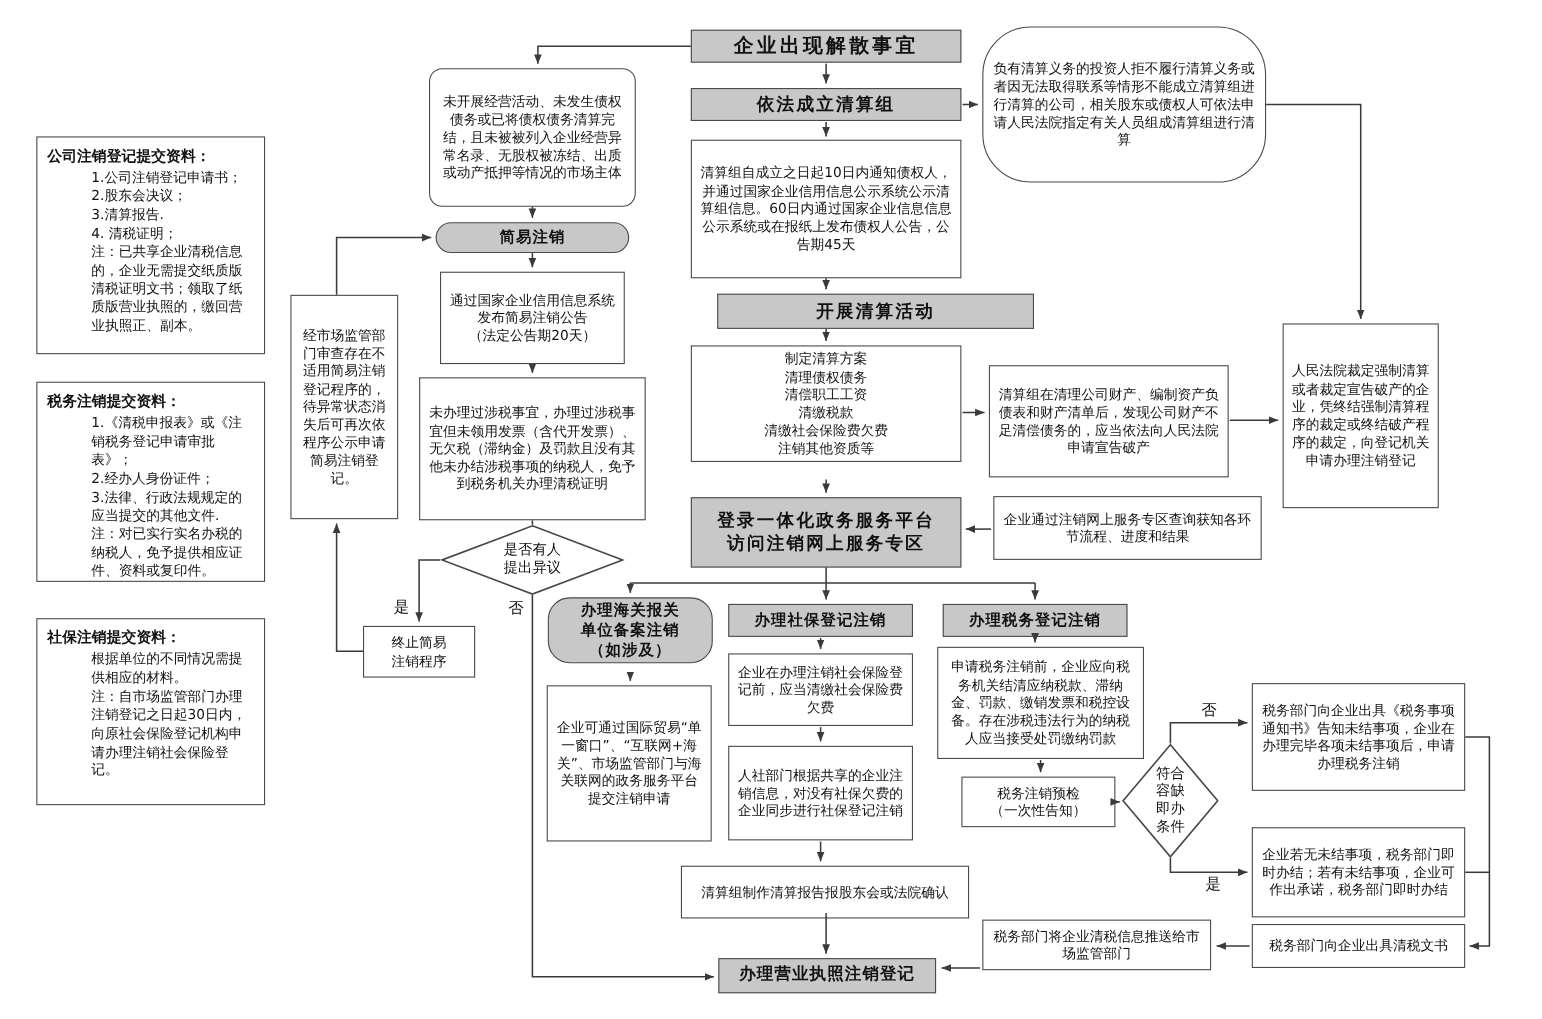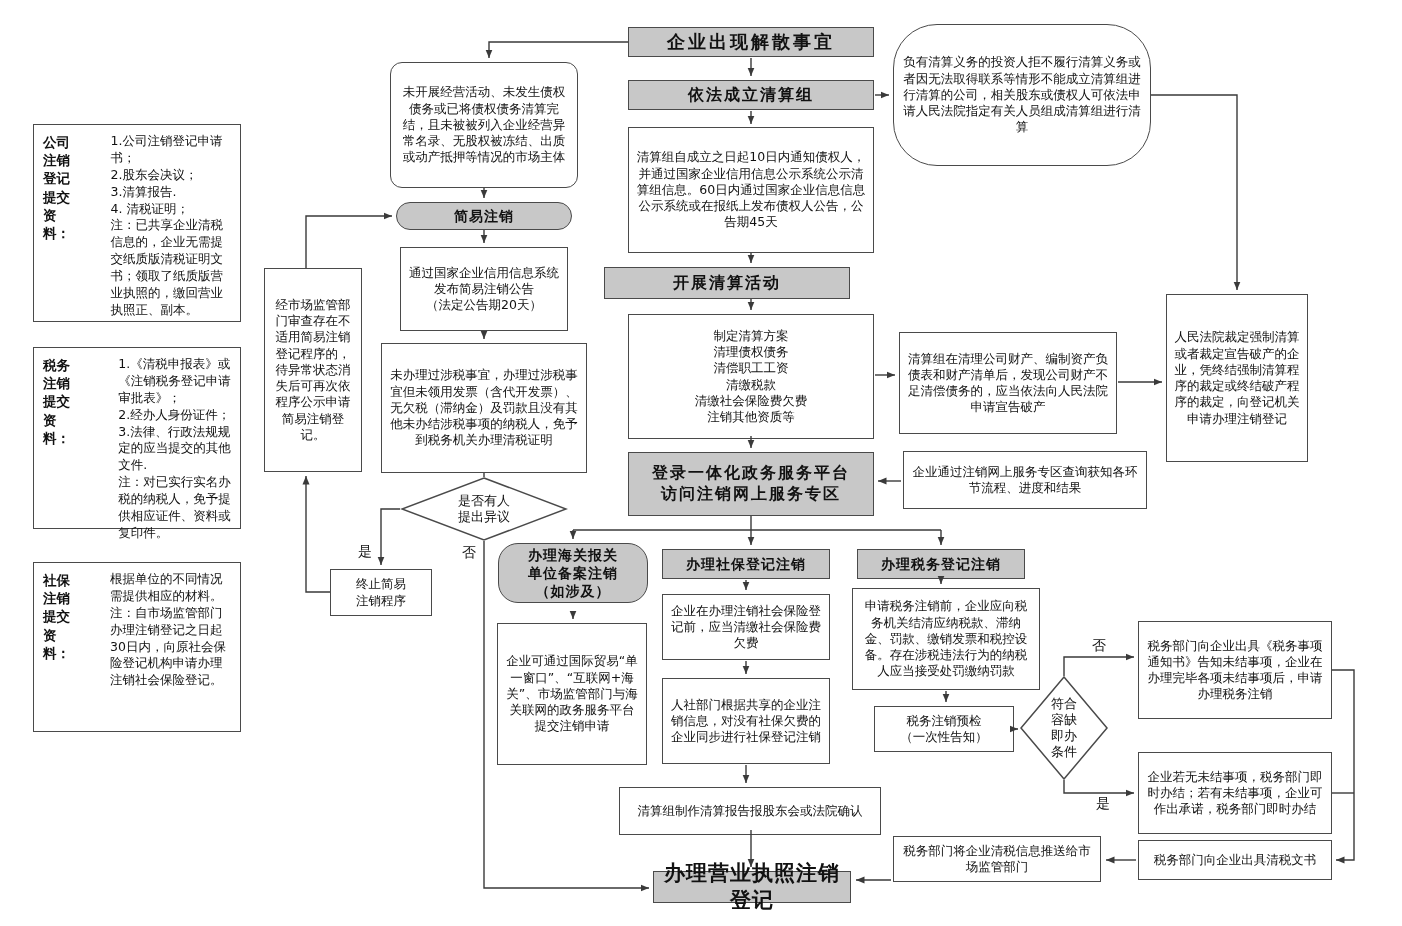--- a/index.html
+++ b/index.html
@@ -5,26 +5,26 @@
   html,body{margin:0;padding:0;background:#ffffff;}
   body{font-family:"DejaVu Sans","Liberation Sans",sans-serif;color:#111;}
   .canvas{position:relative;width:1402px;height:926px;background:#fff;overflow:hidden;}
   .node{position:absolute;box-sizing:border-box;border:1.4px solid #4a4a4a;background:#fff;
         display:flex;align-items:center;justify-content:center;text-align:center;
         white-space:pre-line;font-size:12.5px;line-height:1.3;padding:3px 7px;}
   .gray{background:#c8c8c8;font-weight:bold;}
   .h1{font-size:18px;letter-spacing:3px;}
   .h2{font-size:16px;letter-spacing:2px;}
   .h3{font-size:14px;letter-spacing:1px;}
-  .h4{font-size:21px;letter-spacing:1px;}
+  .h4{font-size:15px;letter-spacing:1px;font-family:Liberation Mono, monospace;}
   .r14{border-radius:14px;}
   .r20{border-radius:20px;}
   .r30{border-radius:12px;}
   .r40{border-radius:44px;font-family:Liberation Serif, serif;}
-  .mat{align-items:flex-start;justify-content:flex-start;flex-direction:row;
+  .mat{align-items:flex-start;justify-content:flex-start;flex-direction:column;
        text-align:left;padding:8px 9px;font-size:12.5px;line-height:1.35;}
   .mat .mtitle{font-weight:bold;font-size:13.5px;margin-bottom:2px;white-space:pre-line;}
   .mat .mbody{white-space:pre-line;margin-left:40px;}
   .diamond{position:absolute;background:transparent;border:none;padding:0;}
   .diamond svg{position:absolute;left:0;top:0;width:100%;height:100%;}
   .diamond .dtext{position:absolute;left:0;top:0;right:0;bottom:0;display:flex;align-items:center;
        justify-content:center;text-align:center;white-space:pre-line;font-size:13px;line-height:1.25;}
   .edge-label{position:absolute;font-size:14px;color:#111;}
   .wires{position:absolute;left:0;top:0;pointer-events:none;}
 </style>
@@ -50,22 +50,22 @@
   </div>
   <div class="node mat" style="left:33px;top:562px;width:208px;height:170px">
     <div class="mtitle">社保注销提交资料：</div>
     <div class="mbody">根据单位的不同情况需提供相应的材料。
 注：自市场监管部门办理注销登记之日起30日内，向原社会保险登记机构申请办理注销社会保险登记。</div>
   </div>
 
   <div class="node gray h1" style="left:628px;top:27px;width:246px;height:30px">企业出现解散事宜</div>
   <div class="node gray h2" style="left:628px;top:80px;width:246px;height:30px">依法成立清算组</div>
   <div class="node" style="left:628px;top:127px;width:246px;height:126px">清算组自成立之日起10日内通知债权人，并通过国家企业信用信息公示系统公示清算组信息。60日内通过国家企业信息信息公示系统或在报纸上发布债权人公告，公告期45天</div>
-  <div class="node gray h2" style="left:604px;top:267px;width:246px;height:32px">开展清算活动</div>
-  <div class="node" style="left:628px;top:314px;width:246px;height:125px">制定清算方案
+  <div class="node gray h2" style="left:652px;top:267px;width:288px;height:32px">开展清算活动</div>
+  <div class="node" style="left:628px;top:314px;width:246px;height:106px">制定清算方案
 清理债权债务
 清偿职工工资
 清缴税款
 清缴社会保险费欠费
 注销其他资质等</div>
   <div class="node gray h2" style="left:628px;top:452px;width:246px;height:64px">登录一体化政务服务平台
 访问注销网上服务专区</div>
 
   <div class="node r30" style="left:390px;top:62px;width:188px;height:126px">未开展经营活动、未发生债权债务或已将债权债务清算完结，且未被被列入企业经营异常名录、无股权被冻结、出质或动产抵押等情况的市场主体</div>
   <div class="node gray h3 r14" style="left:396px;top:202px;width:176px;height:28px">简易注销</div>

